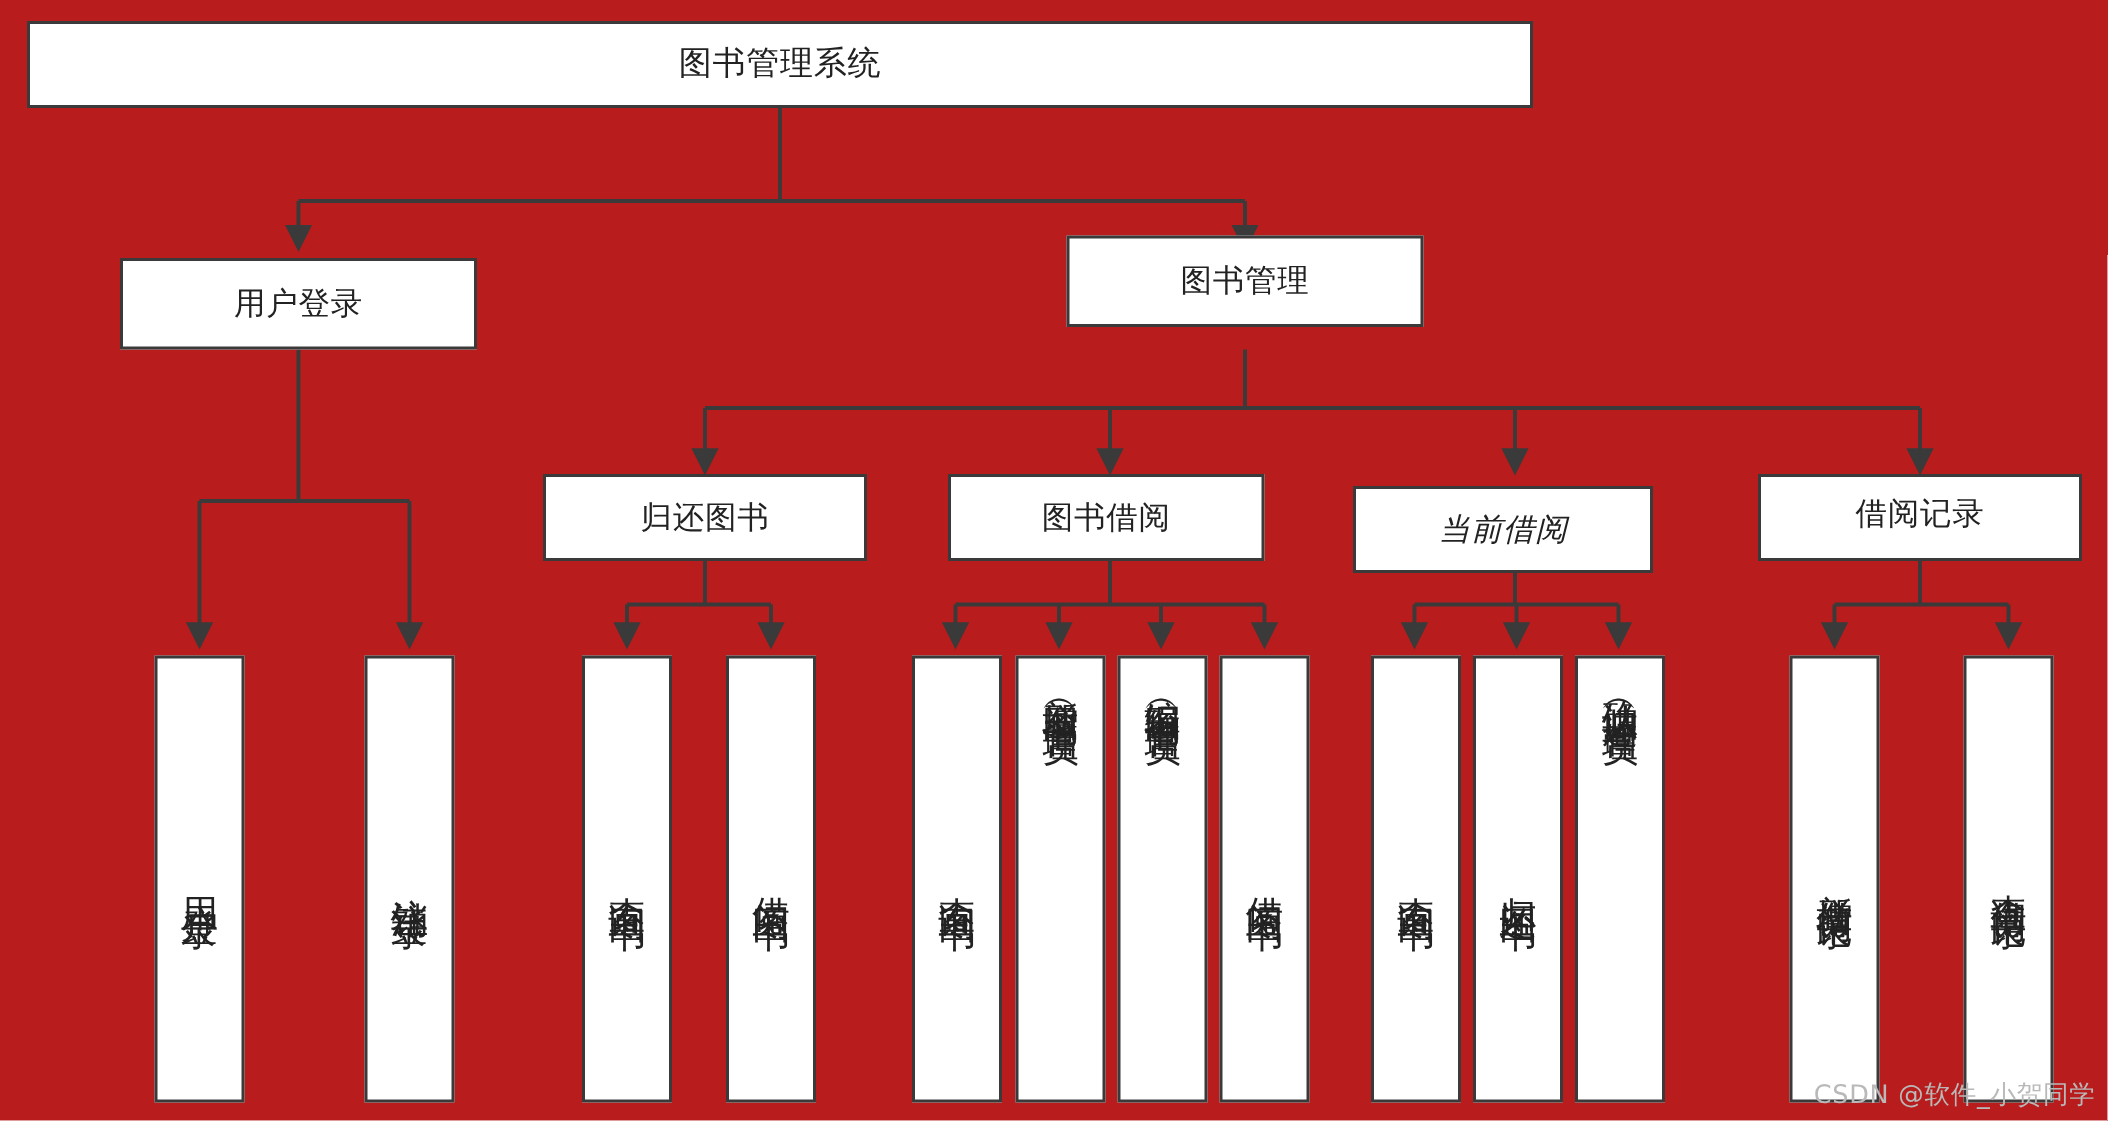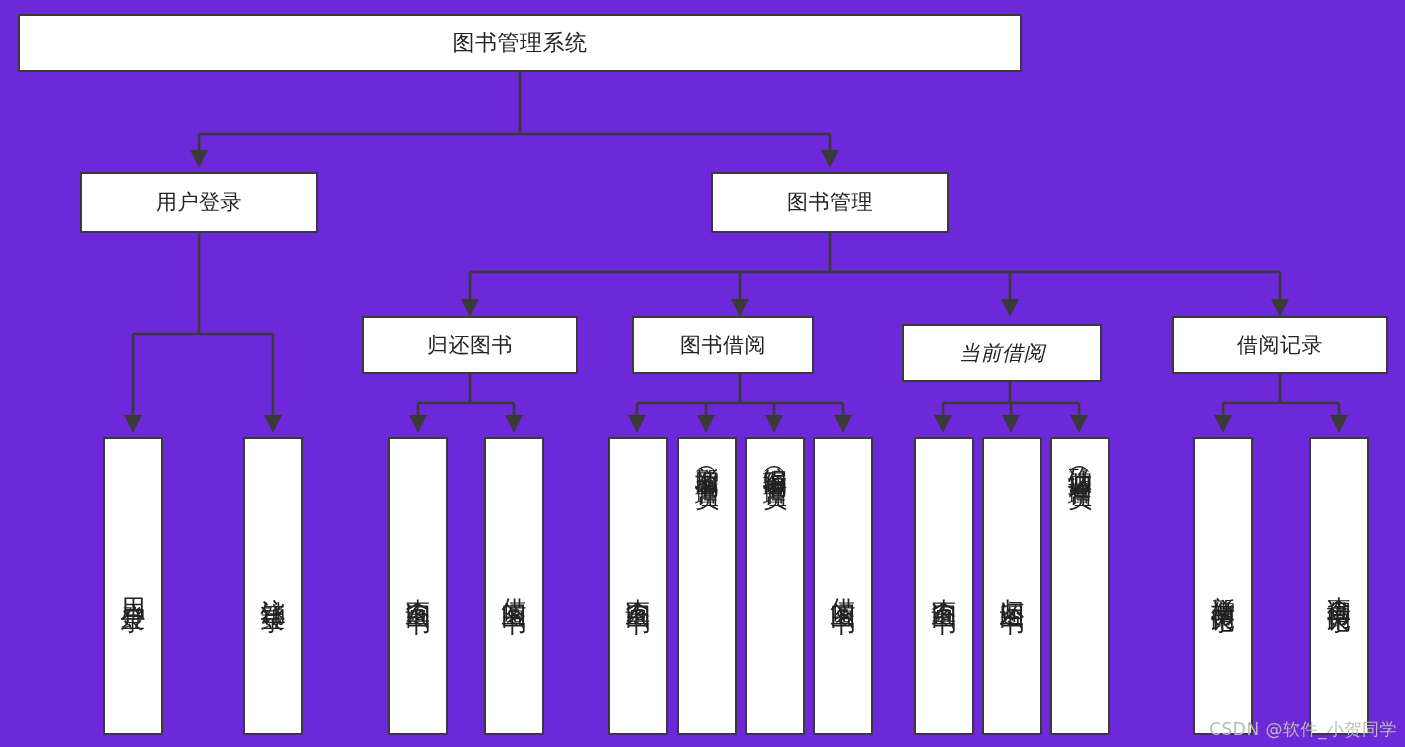--- a/index.html
+++ b/index.html
@@ -7,21 +7,21 @@
     padding: 0;
     background: #ffffff;
   }
   body {
     font-family: "DejaVu Sans", "Liberation Sans", sans-serif;
   }
   #canvas {
     position: relative;
     width: 1405px;
     height: 747px;
-    background: #6d28d9;
+    background: #b91c1c;
     overflow: hidden;
   }
   svg#edges {
     position: absolute;
     left: 0;
     top: 0;
     width: 1405px;
     height: 747px;
     pointer-events: none;
   }
@@ -137,34 +137,34 @@
     </g>
   </svg>
 
   <div class="node horiz root" style="left:18px; top:14px; width:1004px; height:58px;">
     <span class="lbl">图书管理系统</span>
   </div>
 
   <div class="node horiz" style="left:80px; top:172px; width:238px; height:61px;">
     <span class="lbl">用户登录</span>
   </div>
-  <div class="node horiz" style="left:711px; top:172px; width:238px; height:61px;">
+  <div class="node horiz" style="left:711px; top:157px; width:238px; height:61px;">
     <span class="lbl">图书管理</span>
   </div>
 
   <div class="node horiz" style="left:362px; top:316px; width:216px; height:58px;">
     <span class="lbl">归还图书</span>
   </div>
-  <div class="node horiz" style="left:632px; top:316px; width:182px; height:58px;">
+  <div class="node horiz" style="left:632px; top:316px; width:211px; height:58px;">
     <span class="lbl">图书借阅</span>
   </div>
   <div class="node horiz" style="left:902px; top:324px; width:200px; height:58px;font-style:italic;">
     <span class="lbl">当前借阅</span>
   </div>
-  <div class="node horiz" style="left:1172px; top:316px; width:216px; height:58px;">
+  <div class="node horiz" style="left:1172px; top:316px; width:216px; height:58px;font-family:Liberation Mono, monospace;">
     <span class="lbl">借阅记录</span>
   </div>
 
   <div class="node vert" style="left:103px; top:437px; width:60px; height:298px;">
     <span class="lbl">用户登录</span>
   </div>
   <div class="node vert" style="left:243px; top:437px; width:60px; height:298px;">
     <span class="lbl">注销登录</span>
   </div>
 

